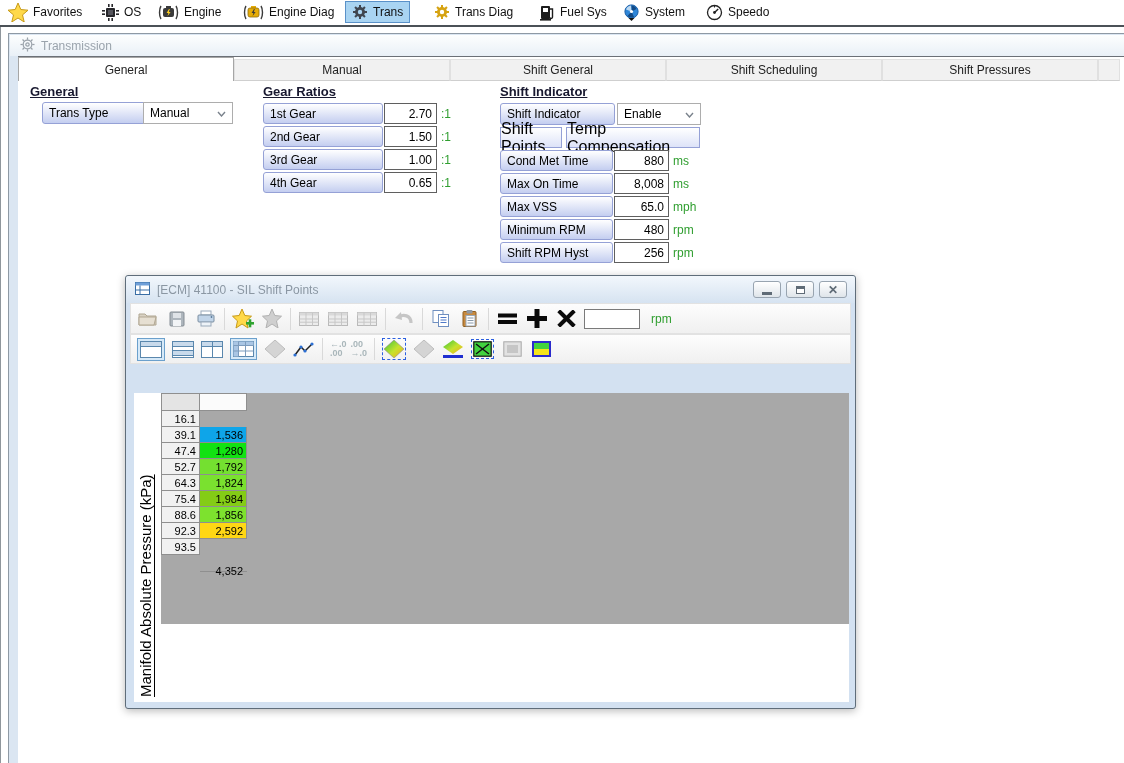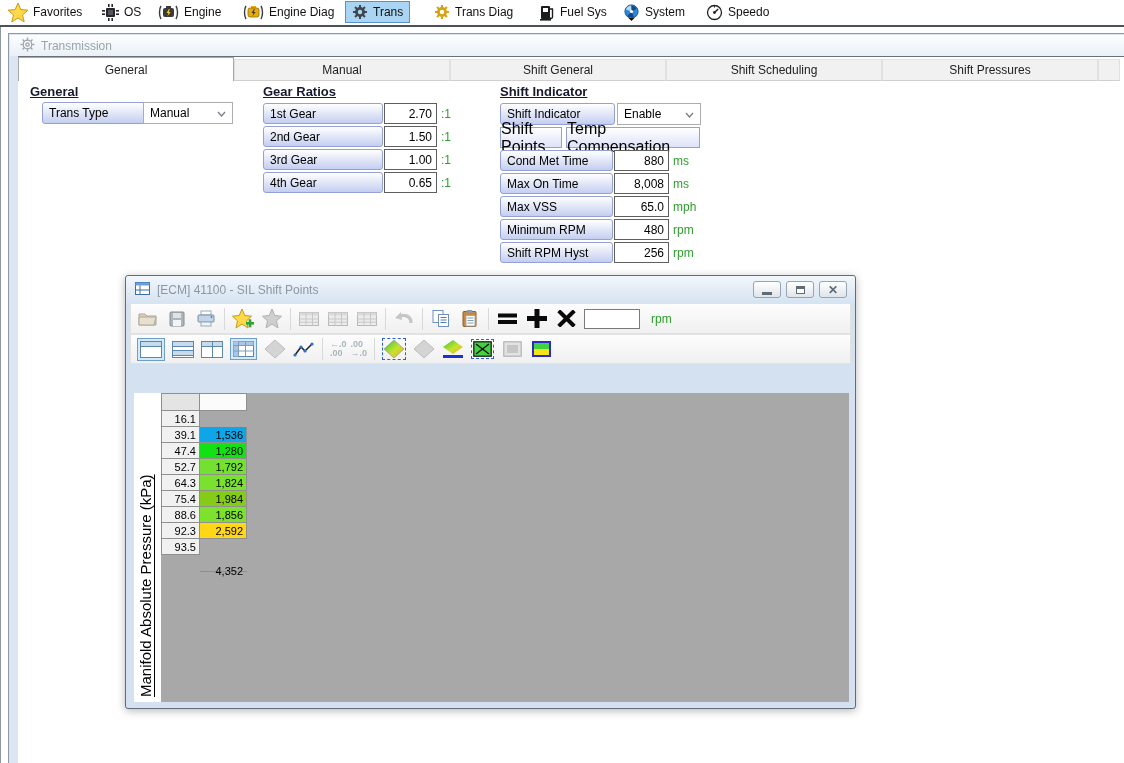--- a/index.html
+++ b/index.html
@@ -76,21 +76,21 @@
   .pane.v::after { content:""; position:absolute; left:10px; top:0; bottom:0; width:1px; background:#5a87ad; }
 
   .dec-icon { display:grid; grid-template-columns:auto auto; gap:0 4px; font-size:9px; font-weight:bold;
               color:#a9b6ba; line-height:9px; }
 
   
   #sp-content { position:absolute; left:8px; top:117px; width:715px; height:309px; background:#fff; }
   #axis-strip { position:absolute; left:0; top:0; width:27px; height:309px; background:#fff; }
   #axis-label { position:absolute; left:3px; top:4px; height:300px; writing-mode:vertical-rl; transform:rotate(180deg);
                 font-size:15px; color:#000; text-decoration:underline; white-space:nowrap; }
-  #grid-area { position:absolute; left:27px; top:0; right:0; height:309px; background:#a8a8a8; }
+  #grid-area { position:absolute; left:27px; top:0; right:0; height:231px; background:#a8a8a8; }
 
   #sp-table { position:absolute; left:0; top:0; border-left:1px solid #8f8f8f; border-top:1px solid #8f8f8f; background:#a8a8a8; }
   .trow { display:flex; height:16px; }
   .trow.thead { height:17px; }
   .tc { border-right:1px solid #8f8f8f; border-bottom:1px solid #8f8f8f; font-size:11px;
         display:flex; align-items:center; justify-content:flex-end; padding-right:3px; }
   .tc.map { width:38px; background:#f1f1f1; color:#000; }
   .tc.val { width:47px; }
   .tc.hmap { background:#e4e4e4; }
   .tc.hval { background:#fbfbfb; }

